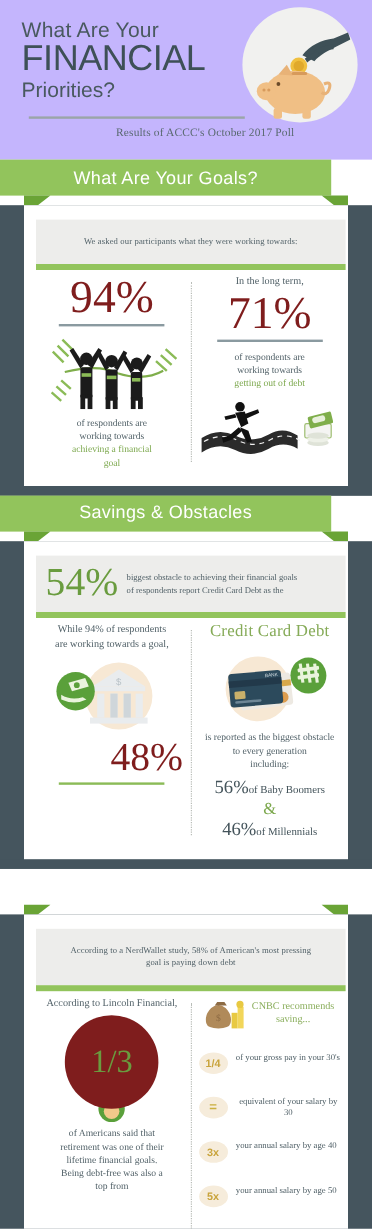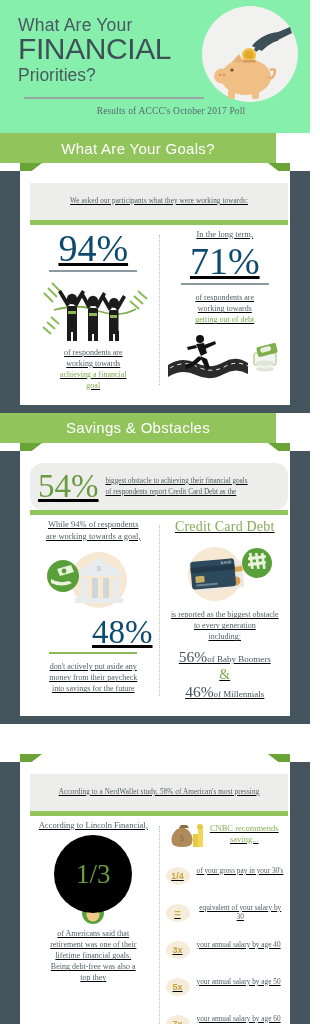--- a/index.html
+++ b/index.html
@@ -9,21 +9,21 @@
     font-family: "Liberation Serif", serif;
     background: #ffffff;
     overflow: hidden;
   }
   .page { position: relative; width: 310px; height: 1024px; background:#ffffff; }
 
   
   .header {
     position: relative;
     height: 133px;
-    background: #86efac;
+    background: #c4b5fd;
     overflow: hidden;
   }
   .header-circle {
     position: absolute;
     right: 12px; top: 6px;
     width: 96px; height: 96px;
     border-radius: 50%;
     background: #f1f1ef;
   }
   .title-block { position: absolute; left: 18px; top: 16px; width: 215px; }
@@ -75,21 +75,20 @@
   .ribbon-l { left: 20px; border-right: 22px solid transparent; }
   .ribbon-r { right: 20px; border-left: 22px solid transparent; }
 
   
   .body-sec { position: relative; background: #45555e; padding: 0 0 0 0; }
   .card {
     position: relative;
     margin: 0 20px;
     background: #ffffff;
     padding: 12px 2px 14px 10px;
-    text-decoration: underline;
   }
   .sec-spacer { height: 8px; background: #45555e; }
 
   
   .quote-box {
     background: #ededeb;
     padding: 13px 14px;
     text-align: center;
     font-size: 7.2px;
     color: #4f5f66;
@@ -99,61 +98,60 @@
   .quote-underline { height: 5px; background: #92c45c; margin-bottom: 4px; }
 
   
   .two-col { display: flex; }
   .col { flex: 1; text-align: center; padding: 0 4px; position: relative; }
   .vdivider {
     width: 0; border-left: 1px dotted #b9bdb8; margin: 6px 2px;
   }
 
   .bigstat {
-    font-size: 38px; color: #0c4a6e; line-height: 1;
+    font-size: 38px; color: #7f1d1d; line-height: 1;
     font-family: "Liberation Serif", serif;
   }
   .bigstat.small { font-size: 33px; text-align: right; }
   .stat-rule { height: 2px; background: #8a9aa0; margin: 3px auto 7px; width: 74%; }
   .stat-rule.green { background: #8bbb57; }
   .cap {
     font-size: 8px; color: #4f5f66; line-height: 1.38;
   }
   .cap .gr { color: #7ca84d; }
   .lead { font-size: 8.5px; color: #4f5f66; line-height: 1.35; margin-bottom: 2px; }
 
   
   .illus { margin: 6px auto; display:block; }
 
   
   .hero-box {
     background: #ededeb;
     display: flex; align-items: center;
     padding: 8px 10px 8px 8px;
-    border-radius: 13px;
   }
   .hero-num {
     font-size: 33px; color: #6a9c3f; line-height: .95; padding-right: 7px;
     white-space: nowrap;
   }
   .hero-txt { font-size: 7.2px; color: #4f5f66; line-height: 1.5; text-align: left; }
 
   
   .ccd-title {
     text-align: center; font-size: 14px; color: #86ab58; letter-spacing:.2px;
     margin-bottom: 2px;
   }
   .gen-line { font-size: 12.5px; color: #44545b; line-height: 1.25; }
   .gen-line .pct { font-size: 15.5px; }
   .amp { font-size: 14px; color: #7ca84d; line-height: 1.1; }
 
   
   .circle-beige {
     width: 78px; height: 78px; border-radius: 50%;
-    background: #000000; margin: 4px auto 0;
+    background: #7f1d1d; margin: 4px auto 0;
     display: flex; align-items: center; justify-content: center;
     position: relative;
   }
   .third { font-size: 27px; color: #6a9c3f; }
 
   
   .cnbc-head {
     display: flex; align-items: center; justify-content: center; gap: 5px;
     margin-bottom: 5px;
   }
@@ -377,25 +375,20 @@
             <circle cx="26" cy="28" r="16" fill="#5aa03a"></circle>
             <g fill="#eaf4dd">
               <path d="M14 31 q8 5 18 2 l3 2 q-10 5 -21 0 z"></path>
               <path d="M20 21 l14 -4 l3 7 l-14 4 z"></path>
               <circle cx="27" cy="23" r="2.4" fill="#5aa03a"></circle>
             </g>
           </svg>
 
           <div class="bigstat small">48%</div>
           <div class="stat-rule green"></div>
-          <div class="cap">
-            <div>don't actively put aside any</div>
-            <div>money from their paycheck</div>
-            <div>into savings for the future</div>
-          </div>
         </div>
 
         <div class="vdivider"></div>
 
         <div class="col">
           <div class="ccd-title">Credit Card Debt</div>
 
           <svg class="illus" width="112" height="62" viewBox="0 0 112 62">
             <circle cx="46" cy="33" r="27" fill="#f7e8d4"></circle>
             <circle cx="88" cy="22" r="15" fill="#5aa03a"></circle>
@@ -443,20 +436,21 @@
   <div class="banner-wrap">
     <div class="ribbon-l"></div>
     <div class="ribbon-r"></div>
   </div>
 
   <div class="body-sec">
     <div class="card">
 
       <div class="quote-box">
         <div>According to a NerdWallet study, 58% of American's most pressing</div>
+        <div>goal is paying down debt</div>
       </div>
       <div class="quote-underline"></div>
 
       <div class="two-col">
 
         <div class="col">
           <div class="lead">According to Lincoln Financial,</div>
           <div class="circle-beige">
             <span class="third">1/3</span>
           </div>
@@ -464,21 +458,21 @@
             <circle cx="15" cy="13" r="11" fill="#5aa03a"></circle>
             <circle cx="15" cy="15" r="6.5" fill="#f3c98a"></circle>
             <path d="M15 9 q4 -4 8 -3 q-2 4 -7 4 z" fill="#3d7a27"></path>
             <path d="M15 6 q0 -3 2 -4" stroke="#3d7a27" stroke-width="1.4" fill="none"></path>
           </svg>
           <div class="cap">
             <div>of Americans said that</div>
             <div>retirement was one of their</div>
             <div>lifetime financial goals.</div>
             <div>Being debt-free was also a</div>
-            <div>top they</div>
+            <div>top from</div>
           </div>
         </div>
 
         <div class="vdivider"></div>
 
         <div class="col">
           <div class="cnbc-head">
             <svg width="34" height="28" viewBox="0 0 34 28">
               <path d="M5 10 q6 -5 12 0 q6 6 4 13 q-1 4 -10 4 q-9 0 -10 -4 q-2 -7 4 -13 z" fill="#b08a5a"></path>
               <path d="M8 8 l10 0 l-2 -3 l-6 0 z" fill="#8d6b44"></path>

